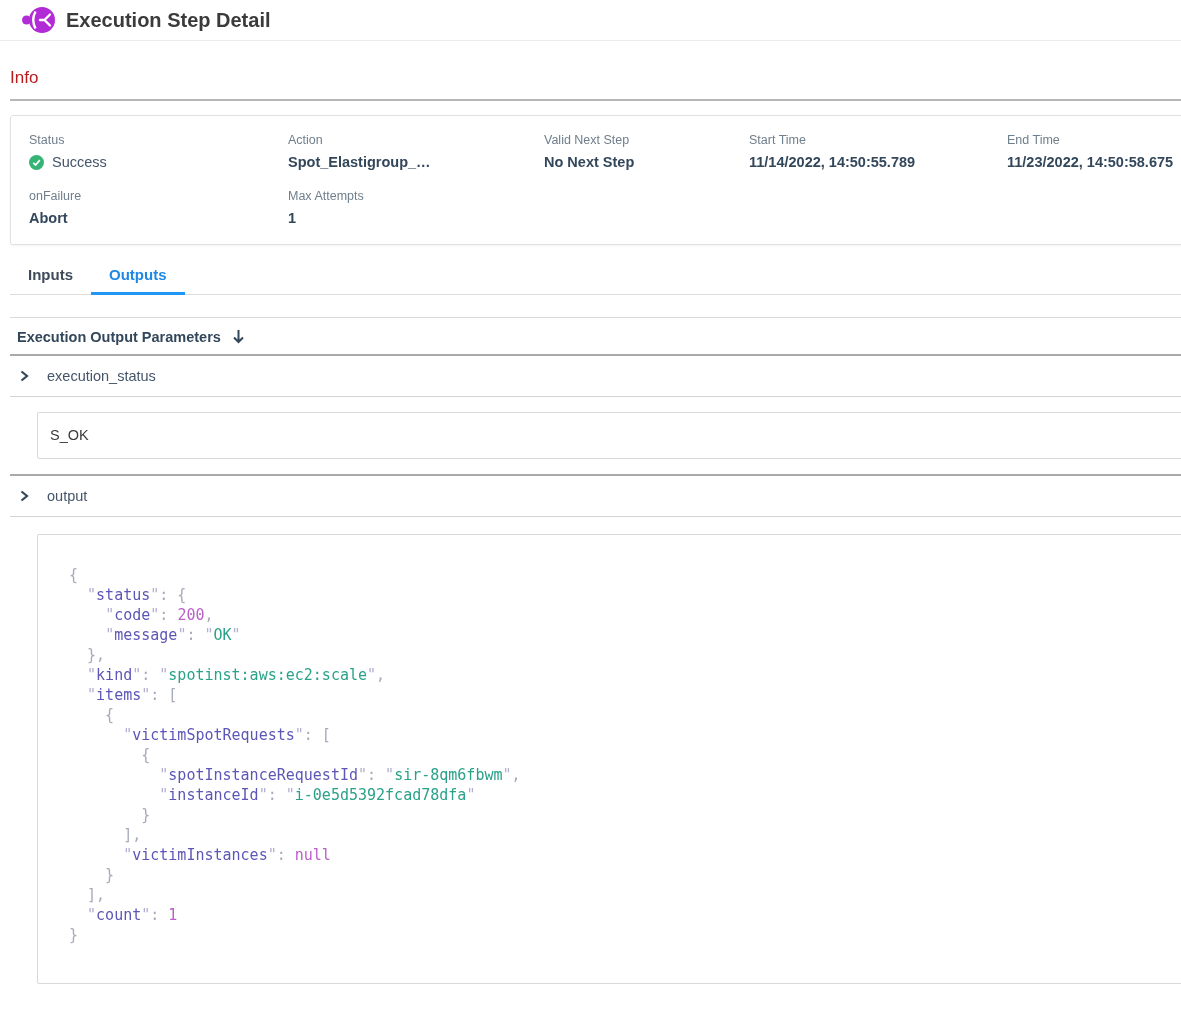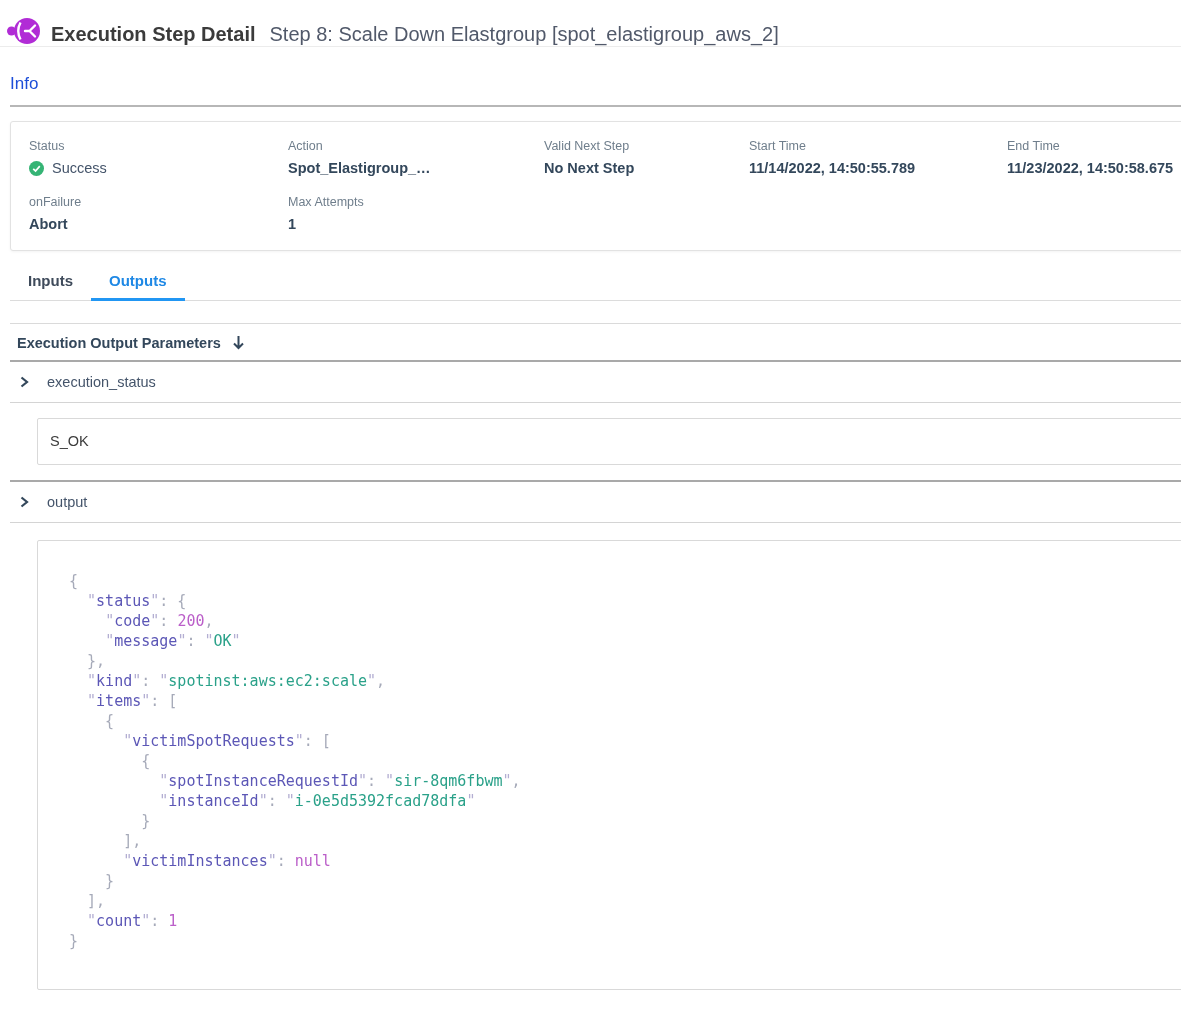--- a/index.html
+++ b/index.html
@@ -2,30 +2,30 @@
 <html><head>
 <meta charset="utf-8">
 <style>
   * { box-sizing: border-box; }
   html, body { margin:0; padding:0; }
   body {
     width:1181px; height:1018px; overflow:hidden; background:#fff;
     font-family:"Liberation Sans", sans-serif; color:#33475b;
   }
   
-  .app-header { display:flex; align-items:flex-end; gap:10px; height:47px;
-    padding-left:7px; border-bottom:1px solid #ececec; }
+  .app-header { display:flex; align-items:center; gap:10px; height:41px;
+    padding-left:22px; border-bottom:1px solid #ececec; }
   .logo { display:flex; align-items:center; }
   .page-title { font-size:20px; font-weight:700; color:#3b3b3b; margin:0; }
   .page-subtitle { font-size:20px; font-weight:400; color:#51596a; margin-left:4px; }
 
   .page { padding-left:10px; }
 
   
-  .info-heading { font-size:17px; color:#1d4ed8; padding:27px 0 11px 0;
+  .info-heading { font-size:17px; color:#b91c1c; padding:27px 0 11px 0;
     border-bottom:2px solid #b7b7b7; }
 
   
   .card { margin-top:14px; margin-right:-6px; background:#fff;
     border:1px solid #e2e2e2; border-radius:3px;
     box-shadow:0 1px 3px rgba(0,0,0,.05); padding:17px 0 18px 18px; }
   .grid { display:grid; grid-template-columns:259px 256px 205px 258px 1fr; row-gap:19px; }
   .flabel { font-size:12.5px; color:#6f7e8c; margin-bottom:7px; }
   .fvalue { font-size:14.5px; font-weight:700; color:#33475b;
     white-space:nowrap; overflow:hidden; }
@@ -71,21 +71,20 @@
 <header class="app-header">
   <span class="logo">
     <svg width="34" height="30" viewBox="0 0 34 30">
       <circle cx="20" cy="15" r="13" fill="#b12cd6"></circle>
       <circle cx="4.5" cy="15" r="4.5" fill="#b12cd6"></circle>
       <path d="M13.5 6.5 q-4.5 8.5 0 17" stroke="#ffffff" stroke-width="2.4" fill="none"></path>
       <path d="M18 15 h4.5 M22.5 15 l5.5 -5.5 M22.5 15 l5.5 5.5" stroke="#ffffff" stroke-width="2.4" fill="none" stroke-linecap="round"></path>
     </svg>
   </span>
   <h1 class="page-title">Execution Step Detail</h1>
-  <span class="page-subtitle">Step 8: Scale Down Elastgroup [spot_elastigroup_aws_2]</span>
 </header>
 
 <div class="page">
 
   <div class="info-heading">Info</div>
 
   <section class="card">
     <div class="grid">
         <div class="field">
           <div class="flabel">Status</div>

